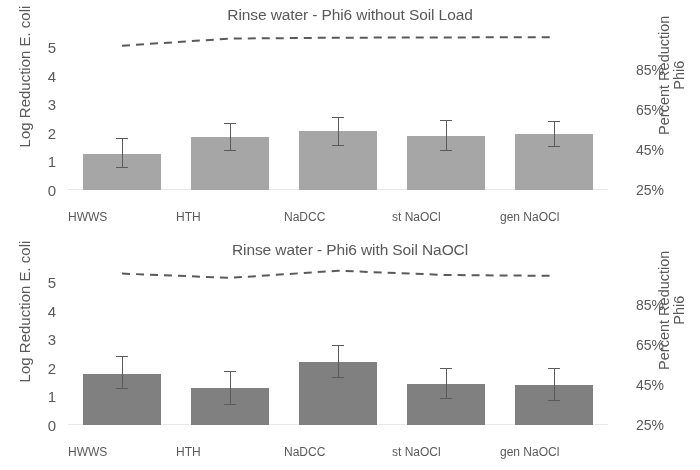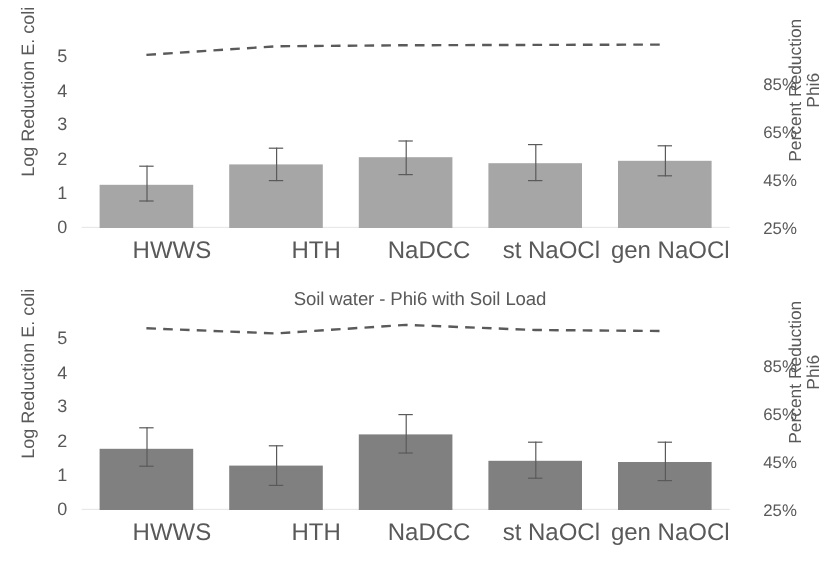--- a/index.html
+++ b/index.html
@@ -130,25 +130,25 @@
     width: 12px;
     height: 1px;
     background: #5a5a5a;
   }
   .errorbar .cap.top { top: 0; }
   .errorbar .cap.bottom { bottom: 0; }
 
   .xtick {
     position: absolute;
     top: 100%;
-    margin-top: 8px;
+    margin-top: 20px;
     left: 0;
     width: 100%;
-    text-align: right;
-    font-size: 20px;
+    text-align: left;
+    font-size: 12px;
     color: #595959;
     white-space: nowrap;
   }
 
   .dashline {
     position: absolute;
     left: 0;
     top: 0;
     width: 100%;
     height: 100%;
@@ -156,20 +156,21 @@
     pointer-events: none;
   }
 </style>
 </head>
 <body>
 
 <div class="figure">
 
   <div class="panel" id="panel-top">
 
+    <div class="chart-title">Rinse water - Phi6 without Soil Load</div>
 
     <div class="axis-title-left">Log Reduction E. coli</div>
 
     <div class="axis-title-right">Percent Reduction Phi6</div>
 
     <div class="plot" id="plot-top">
       <div class="baseline"></div>
     <div class="ytick-left" style="top: 160px;">0</div>
         <div class="ytick-left" style="top: 131.429px;">1</div>
         <div class="ytick-left" style="top: 102.857px;">2</div>
@@ -221,21 +222,21 @@
           <div class="xtick">gen NaOCl</div>
         </div>
         <svg class="dashline" viewBox="0 0 540 160" preserveAspectRatio="none">
           <polyline points="54.00,15.71 162.00,8.57 270.00,7.71 378.00,7.43 486.00,7.14" fill="none" stroke="#5a5a5a" stroke-width="2" stroke-dasharray="8,6"></polyline>
         </svg>
       </div>
   </div>
 
   <div class="panel" id="panel-bottom">
 
-    <div class="chart-title">Soil water - Phi6 with Soil Load</div>
+    <div class="chart-title">Rinse water - Phi6 with Soil NaOCl</div>
 
     <div class="axis-title-left">Log Reduction E. coli</div>
 
     <div class="axis-title-right">Percent Reduction Phi6</div>
 
     <div class="plot" id="plot-bottom">
       <div class="baseline"></div>
     <div class="ytick-left" style="top: 160px;">0</div>
         <div class="ytick-left" style="top: 131.429px;">1</div>
         <div class="ytick-left" style="top: 102.857px;">2</div>

